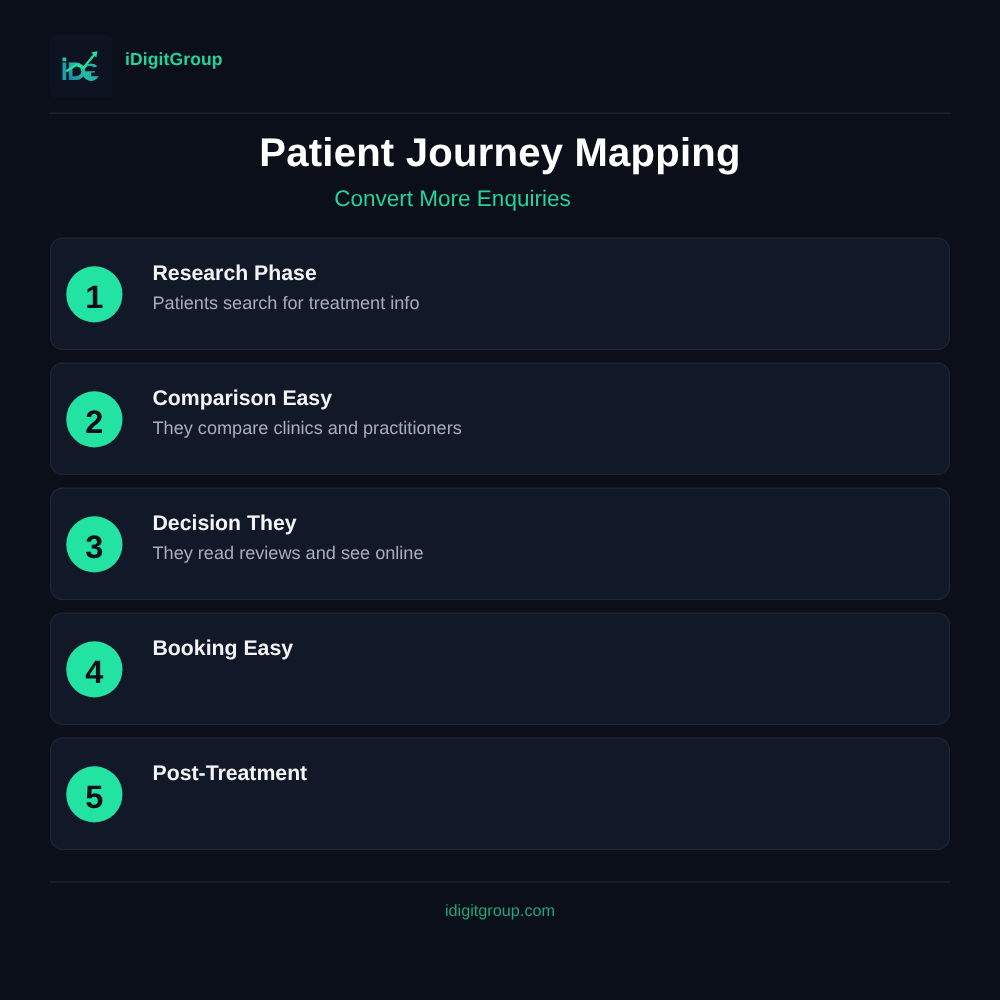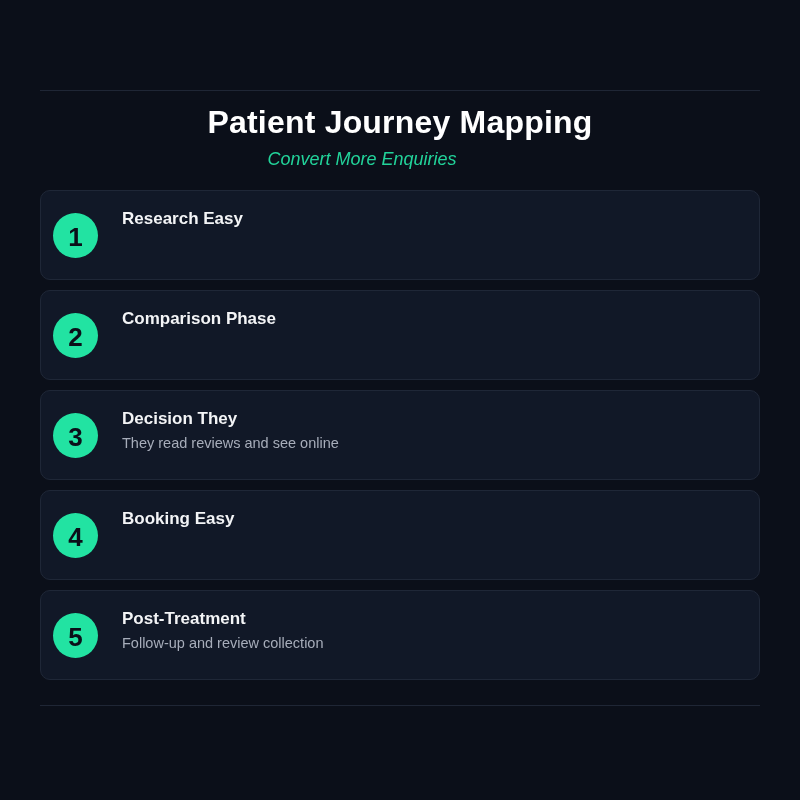--- a/index.html
+++ b/index.html
@@ -66,21 +66,20 @@
       letter-spacing: 0.2px;
     }
     .subtitle {
       position: absolute;
       left: 0;
       top: 149px;
       width: 724px;
       text-align: center;
       font-size: 18px;
       color: #22d39a;
-      font-style: italic;
     }
 
     .steps {
       position: absolute;
       left: 40px;
       top: 190px;
       width: 720px;
     }
     .step {
       position: relative;
@@ -135,47 +134,72 @@
       font-size: 13px;
       color: #1fa57a;
       text-decoration: none;
     }
   </style>
 </head>
 <body>
 
 <div class="page">
 
+  <div class="header">
+    <div class="logo-box">
+      <svg width="40" height="40" viewBox="0 0 40 40">
+        <defs>
+          <linearGradient id="lg" x1="0" y1="1" x2="1" y2="0">
+            <stop offset="0" stop-color="#1d7fa0"></stop>
+            <stop offset="1" stop-color="#22e3a2"></stop>
+          </linearGradient>
+        </defs>
+
+        <rect x="5" y="17" width="3" height="14" fill="#1f9db0"></rect>
+        <rect x="5" y="13" width="3" height="3" fill="#22c7a8"></rect>
+
+        <path d="M10 17 h6 a7 7 0 0 1 0 14 h-6 z M13 20 v8 h3 a4 4 0 0 0 0 -8 z" fill="url(#lg)"></path>
+
+        <path d="M33 20 a7 7 0 1 0 1 8 h-6 v-3 h3 v-1 h-8 v-1 a4 4 0 0 1 7 -2 z" fill="#22b8a8"></path>
+
+        <path d="M8 24 L16 19 L22 21 L31 10" stroke="#22e3a2" stroke-width="1.8" fill="none"></path>
+        <path d="M28 9 L33 8 L32 13 z" fill="#22e3a2"></path>
+      </svg>
+    </div>
+    <span class="brand-name">iDigitGroup</span>
+  </div>
 
   <div class="divider top"></div>
 
   <h1 class="title" style="margin:0;">Patient Journey Mapping</h1>
   <div class="subtitle">Convert More Enquiries</div>
 
   <div class="steps">
     <div class="step">
       <div class="step-number">1</div>
-      <div class="step-title">Research Easy</div>
+      <div class="step-title">Research Phase</div>
+      <div class="step-desc">Patients search for treatment info</div>
     </div>
     <div class="step">
       <div class="step-number">2</div>
-      <div class="step-title">Comparison Phase</div>
+      <div class="step-title">Comparison Easy</div>
+      <div class="step-desc">They compare clinics and practitioners</div>
     </div>
     <div class="step">
       <div class="step-number">3</div>
       <div class="step-title">Decision They</div>
       <div class="step-desc">They read reviews and see online</div>
     </div>
     <div class="step">
       <div class="step-number">4</div>
       <div class="step-title">Booking Easy</div>
     </div>
     <div class="step">
       <div class="step-number">5</div>
       <div class="step-title">Post-Treatment</div>
-      <div class="step-desc">Follow-up and review collection</div>
     </div>
   </div>
 
   <div class="divider bottom"></div>
 
+  <a class="footer-link">idigitgroup.com</a>
 
 </div>
 
 </body></html>

